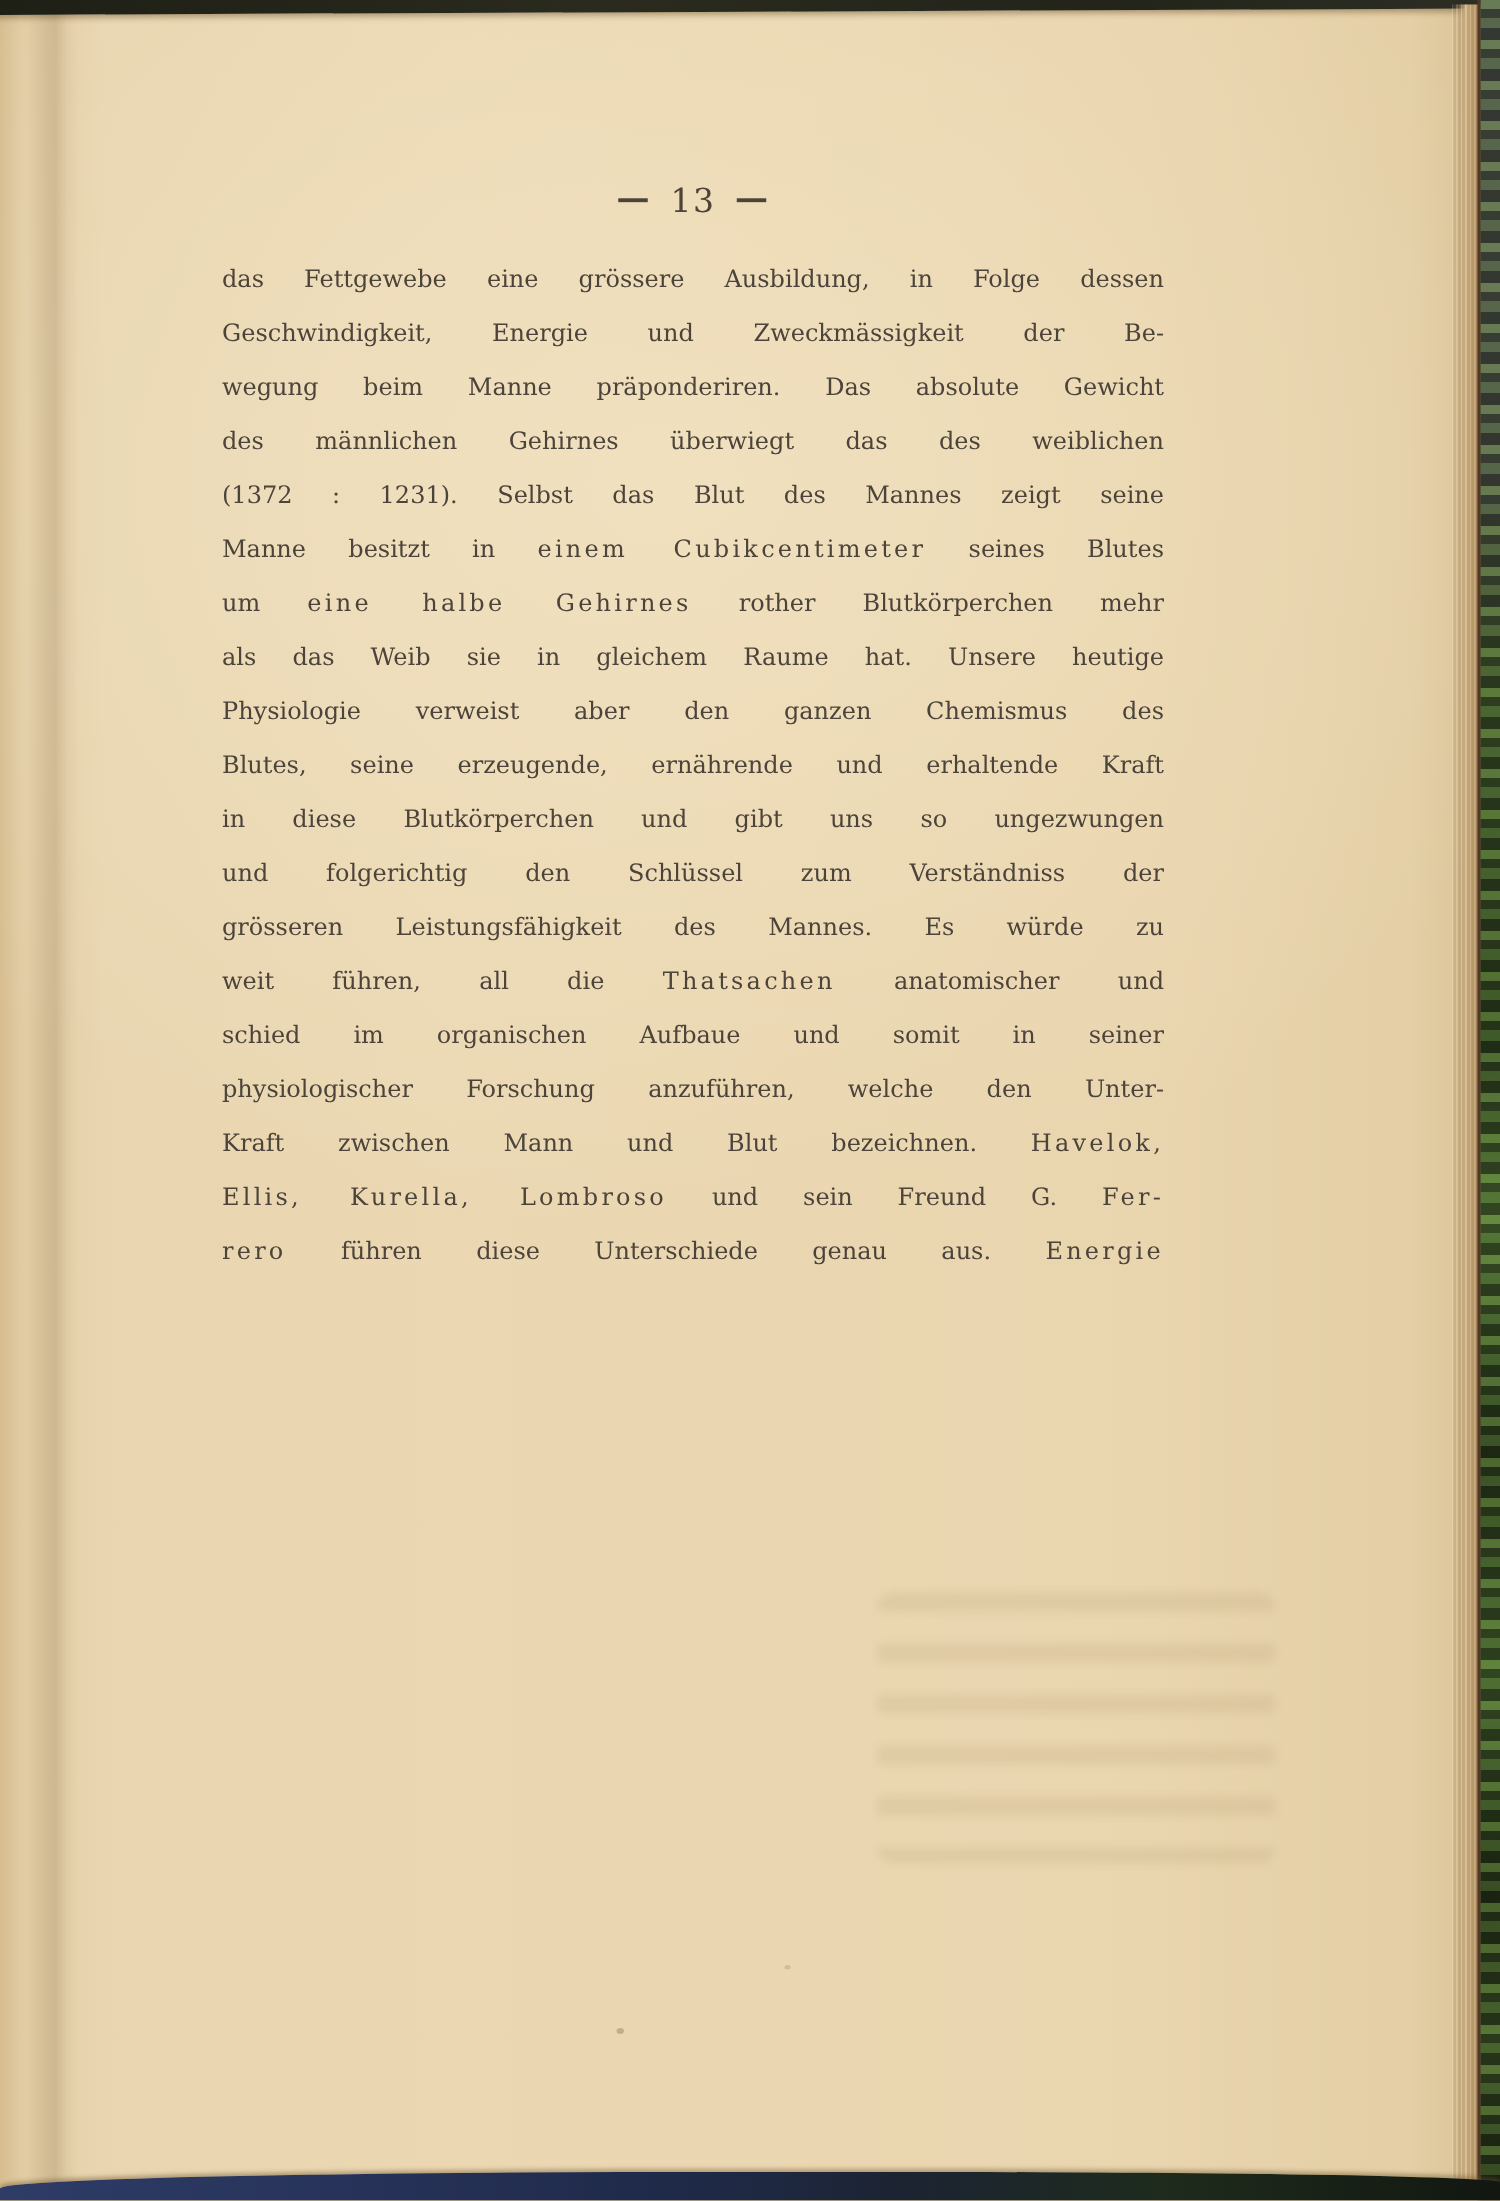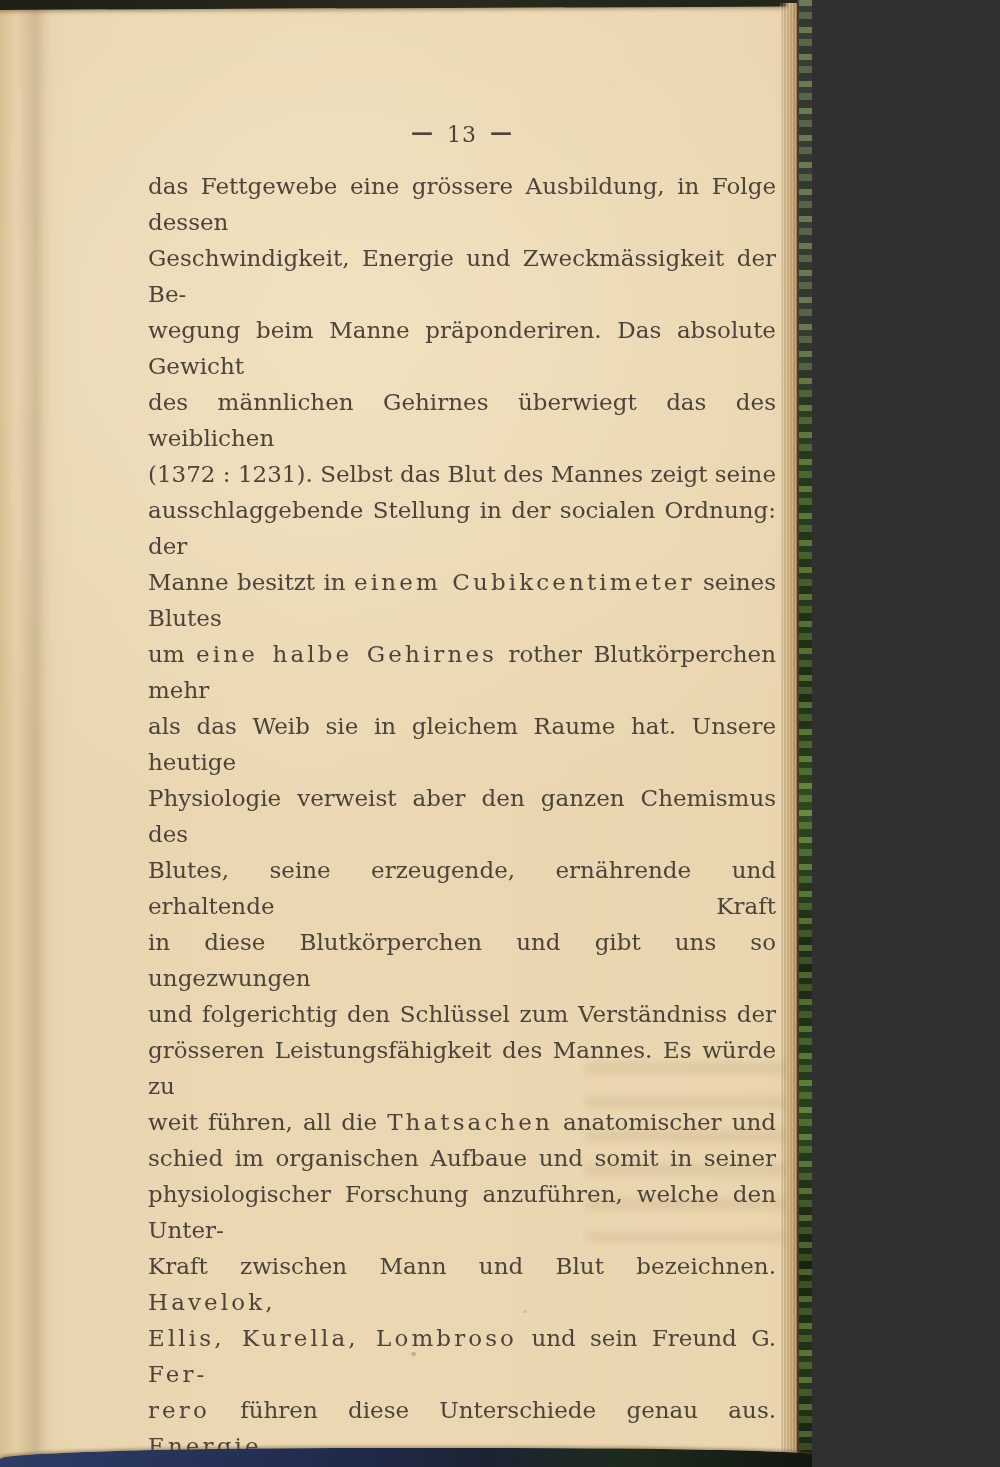--- a/index.html
+++ b/index.html
@@ -3,21 +3,21 @@
 <meta charset="utf-8">
 <style>
   html, body { margin: 0; padding: 0; }
   body {
     width: 1000px; height: 1467px;
     font-family: "DejaVu Serif", "Liberation Serif", serif;
     background: #303030;
   }
   .scan {
     position: relative;
-    width: 812px; height: 1467px;
+    width: 1000px; height: 1467px;
     overflow: hidden;
     background:
       radial-gradient(ellipse 900px 700px at 45% 22%, rgba(255,246,222,0.30), rgba(255,246,222,0) 72%),
       linear-gradient(to right, #dfc9a0 0px, #e9d6b1 70px, #ebd8b3 300px, #e9d5ae 760px, #e4cfa6 940px, #dcc59a 975px),
       #e9d5ae;
   }
   
   .crease {
     position: absolute; left: 18px; top: 0; bottom: 0; width: 34px;
     background: linear-gradient(to right, rgba(120,90,50,0) 0%, rgba(118,88,48,0.16) 40%, rgba(118,88,48,0.20) 55%, rgba(118,88,48,0.06) 78%, rgba(118,88,48,0) 100%);
@@ -71,21 +71,21 @@
     position: absolute; left: 148px; top: 121px; width: 628px;
     text-align: center;
     font-size: 22px; color: #4c443a;
     letter-spacing: 1px;
   }
   .header .dash { margin: 0 13px; position: relative; top: -2px; font-weight: bold; }
 
   
   .text {
     position: absolute; left: 148px; top: 168px; width: 628px;
-    font-size: 23px; line-height: 36px; color: #4c443b;
+    font-size: 16px; line-height: 36px; color: #4c443b;
     text-align: justify;
   }
   .tline { text-align: justify; text-align-last: justify; white-space: normal; }
   .gesperrt { letter-spacing: 0.135em; }
 </style>
 </head>
 <body>
 
 <div class="scan">
 
@@ -99,21 +99,20 @@
     <span class="dash">—</span><span class="pnum">13</span><span class="dash">—</span>
   </div>
 
   <div class="text">
     <div class="para">
       <div class="tline"><span>das Fettgewebe eine grössere Ausbildung, in Folge dessen</span></div>
       <div class="tline"><span>Geschwindigkeit, Energie und Zweckmässigkeit der Be-</span></div>
       <div class="tline"><span>wegung beim Manne präponderiren. Das absolute Gewicht</span></div>
       <div class="tline"><span>des männlichen Gehirnes überwiegt das des weiblichen</span></div>
       <div class="tline"><span>(1372 : 1231). Selbst das Blut des Mannes zeigt seine</span></div>
-      <div class="tline"><span>ausschlaggebende Stellung in der socialen Ordnung: der</span></div>
       <div class="tline"><span>Manne besitzt in </span><span class="gesperrt">einem Cubikcentimeter</span><span> seines Blutes</span></div>
       <div class="tline"><span>um </span><span class="gesperrt">eine halbe Gehirnes</span><span> rother Blutkörperchen mehr</span></div>
       <div class="tline"><span>als das Weib sie in gleichem Raume hat. Unsere heutige</span></div>
       <div class="tline"><span>Physiologie verweist aber den ganzen Chemismus des</span></div>
       <div class="tline"><span>Blutes, seine erzeugende, ernährende und erhaltende Kraft</span></div>
       <div class="tline"><span>in diese Blutkörperchen und gibt uns so ungezwungen</span></div>
       <div class="tline"><span>und folgerichtig den Schlüssel zum Verständniss der</span></div>
       <div class="tline"><span>grösseren Leistungsfähigkeit des Mannes. Es würde zu</span></div>
       <div class="tline"><span>weit führen, all die </span><span class="gesperrt">Thatsachen</span><span> anatomischer und</span></div>
       <div class="tline"><span>schied im organischen Aufbaue und somit in seiner</span></div>

